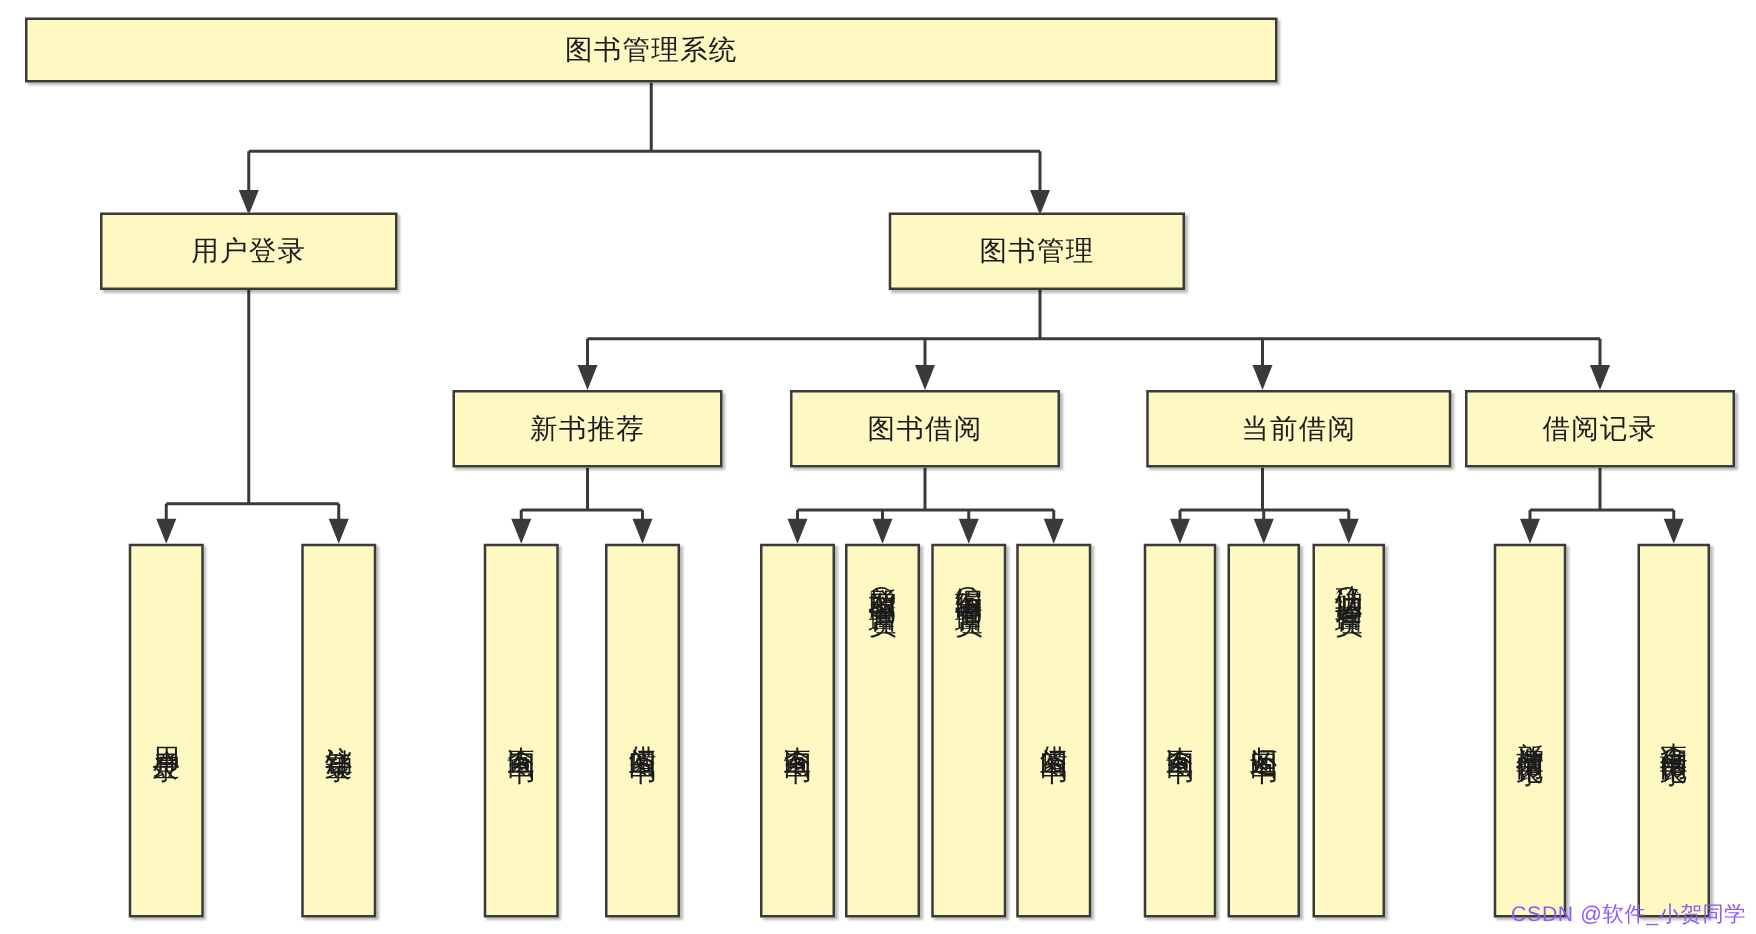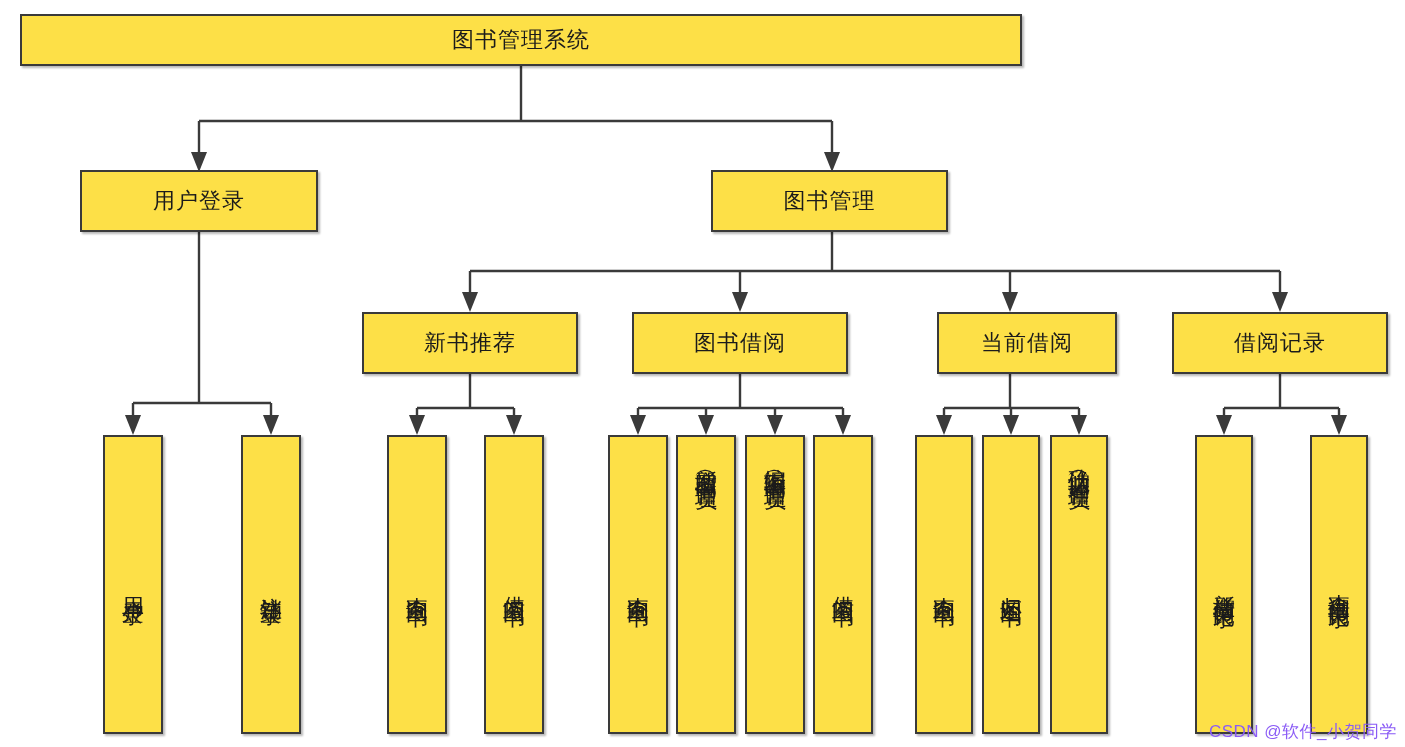--- a/index.html
+++ b/index.html
@@ -17,21 +17,21 @@
   #diagram-root {
     position: absolute;
     left: 0;
     top: 0;
     width: 1405px;
     height: 747px;
   }
   .node-box {
     position: absolute;
     box-sizing: border-box;
-    background: #fde047;
+    background: #fef9c3;
     border: 2.5px solid #3a3a3a;
     box-shadow: 2px 2px 2px rgba(0,0,0,0.28);
     display: flex;
     align-items: center;
     justify-content: center;
   }
   .node-label {
     color: #1b1b1b;
     font-size: 22px;
     line-height: 1.18;
@@ -178,21 +178,21 @@
   <div class="node-box" style="left:362px; top:312px; width:216px; height:62px;">
     <span class="node-label">新书推荐</span>
   </div>
 
   <div class="node-box" style="left:711px; top:170px; width:237px; height:62px;">
     <span class="node-label">图书管理</span>
   </div>
   <div class="node-box" style="left:632px; top:312px; width:216px; height:62px;justify-content:center;">
     <span class="node-label">图书借阅</span>
   </div>
-  <div class="node-box" style="left:937px; top:312px; width:180px; height:62px;">
+  <div class="node-box" style="left:917px; top:312px; width:244px; height:62px;">
     <span class="node-label">当前借阅</span>
   </div>
   <div class="node-box" style="left:1172px; top:312px; width:216px; height:62px;">
     <span class="node-label">借阅记录</span>
   </div>
 
   <div class="node-box vertical centered" style="left:103px; top:435px; width:60px; height:299px;">
     <span class="node-label">用户登录</span>
   </div>
   <div class="node-box vertical centered" style="left:241px; top:435px; width:60px; height:299px;">

